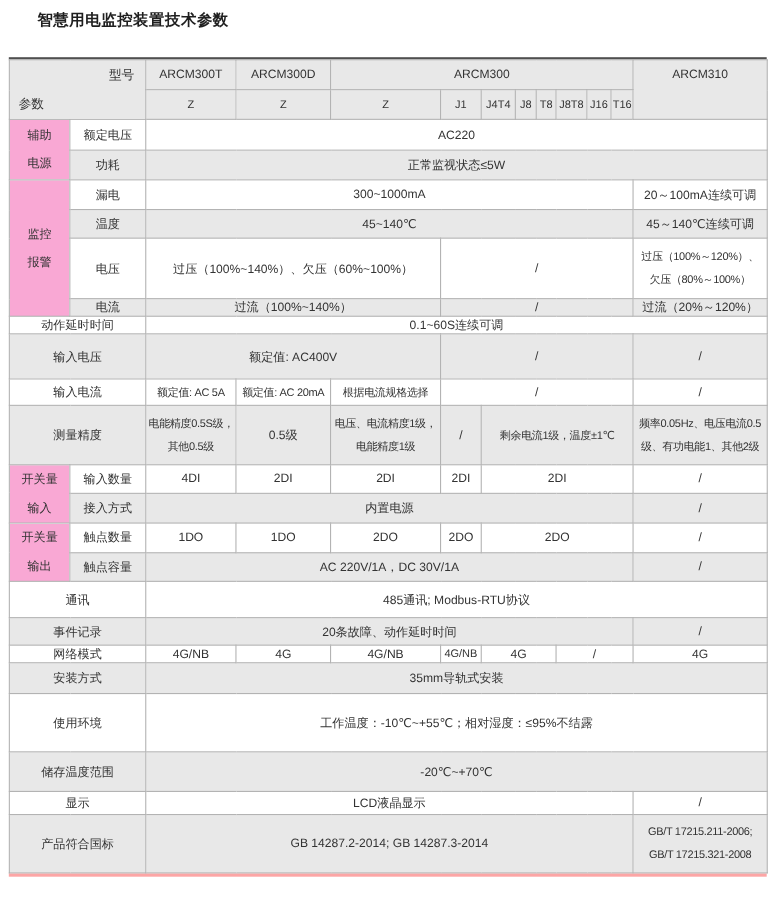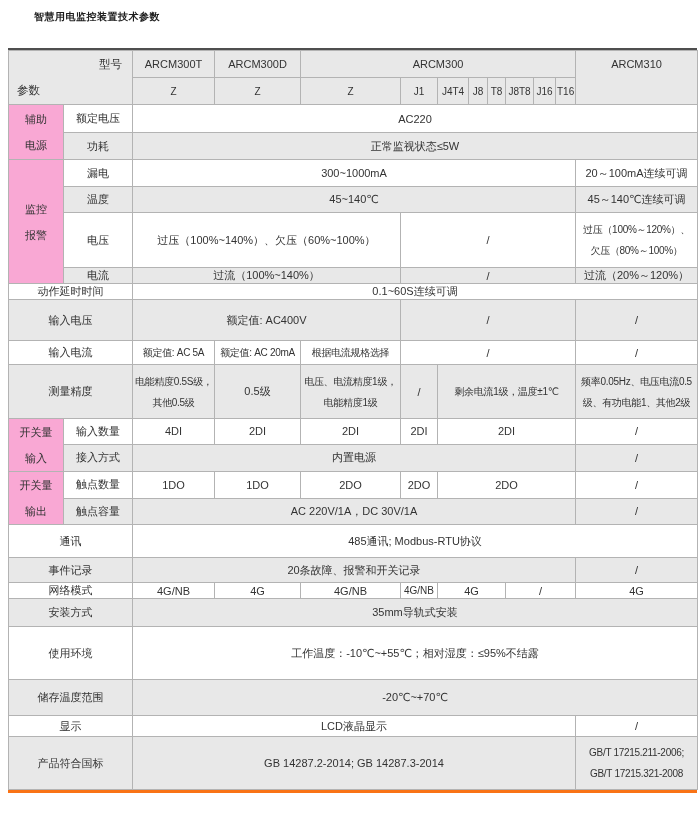--- a/index.html
+++ b/index.html
@@ -1,26 +1,26 @@
 <!DOCTYPE html>
 <html><head>
 <meta charset="utf-8">
 <style>
   html,body{margin:0;padding:0;}
   body{
     width:699px;height:818px;overflow:hidden;background:#ffffff;
     font-family:"Liberation Sans","DejaVu Sans",sans-serif;color:#333;
   }
   .page-title{
-    font-size:10px;font-weight:bold;color:#1f1f1f;
+    font-size:14px;font-weight:bold;color:#1f1f1f;
     margin:10px 0 0 34px;letter-spacing:0.5px;
   }
   .tbl-wrap{
     margin:24px 0 0 8px;width:689px;
-    border-top:2px solid #4f4f4f;border-bottom:3px solid #f97316;
+    border-top:2px solid #4f4f4f;border-bottom:3px solid #fca5a5;
   }
   table{border-collapse:collapse;table-layout:fixed;width:689px;}
   td{
     border:1px solid #b3b3b3;text-align:center;vertical-align:middle;
     font-size:11px;color:#333;padding:0 2px;overflow:hidden;
   }
   tr.g td{background:#e8e8e8;}
   td.grp{background:#f9a8d4;}
   td.grp span{display:block;line-height:26px;}
   td.small{font-size:10px;letter-spacing:-0.3px;}
@@ -200,21 +200,21 @@
     <td colspan="10">AC 220V/1A，DC 30V/1A</td>
     <td>/</td>
   </tr>
 
   <tr style="height:33px">
     <td colspan="2">通讯</td>
     <td colspan="11">485通讯; Modbus-RTU协议</td>
   </tr>
   <tr class="g" style="height:25px">
     <td colspan="2">事件记录</td>
-    <td colspan="10">20条故障、报警和开关记录</td>
+    <td colspan="10">20条故障、动作延时时间</td>
     <td>/</td>
   </tr>
   <tr style="height:15px">
     <td colspan="2">网络模式</td>
     <td>4G/NB</td>
     <td>4G</td>
     <td>4G/NB</td>
     <td class="sub">4G/NB</td>
     <td colspan="3">4G</td>
     <td colspan="3">/</td>

